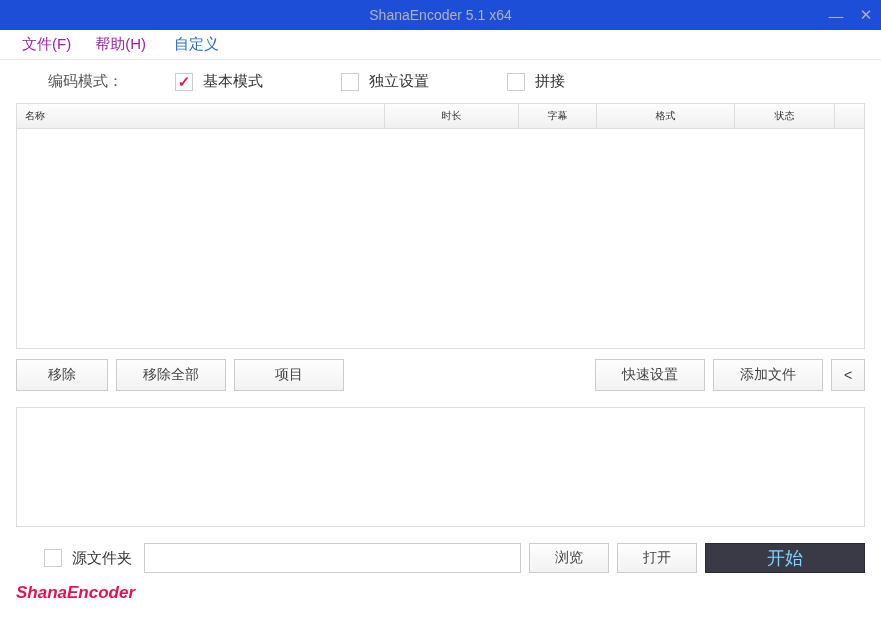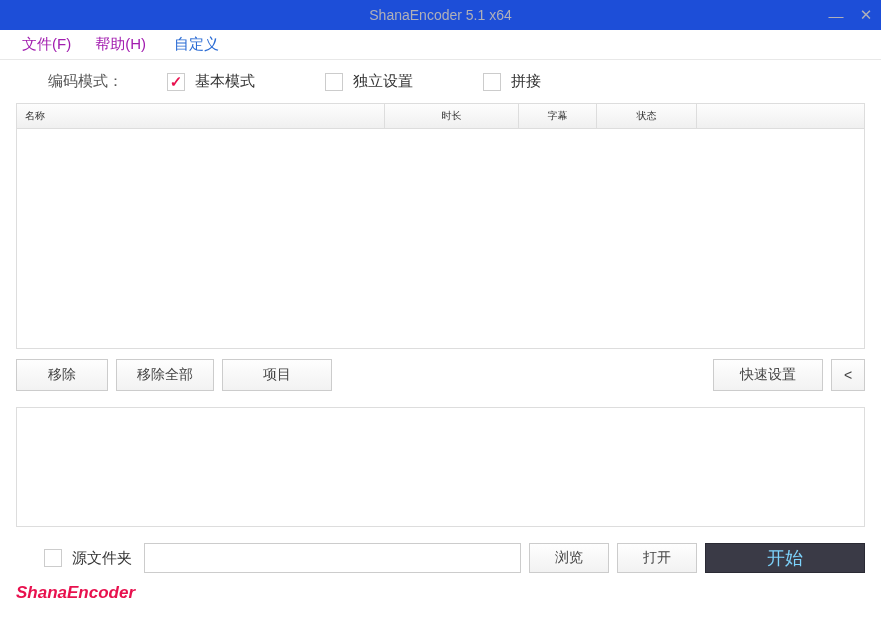--- a/index.html
+++ b/index.html
@@ -54,21 +54,21 @@
   font-size: 15px;
   color: #a21caf;
   cursor: pointer;
 }
 .menuitem.selected { background: #b9d6f5; }
 .menuitem.custom { color: #2a6bd4; margin-left: 4px; }
 .moderow {
   display: flex;
   align-items: center;
   padding: 12px 16px 12px 48px;
-  gap: 6px;
+  gap: 14px;
 }
 .modelabel { color: #555; font-size: 15px; margin-right: 10px; }
 .chk {
   display: flex;
   align-items: center;
   margin-right: 36px;
   cursor: pointer;
   padding-left: 28px;
 }
 .chkbox {
@@ -202,31 +202,33 @@
     <span class="chkbox"></span>
     <span class="chklabel">拼接</span>
   </div>
 </div>
 
 <div class="content">
   <div class="tablehead">
     <div class="th col-name">名称</div>
     <div class="th col-dur">时长</div>
     <div class="th col-sub">字幕</div>
+    <div class="th col-fmt">格式</div>
     <div class="th col-stat">状态</div>
     <div class="th col-scroll"></div>
   </div>
   <div class="tablebody"></div>
 
   <div class="btnrow">
     <div class="btn" style="width:92px">移除</div>
-    <div class="btn" style="width:98px">移除全部</div>
+    <div class="btn" style="width:110px">移除全部</div>
     <div class="btn" style="width:110px">项目</div>
     <div class="spacer"></div>
     <div class="btn" style="width:110px">快速设置</div>
+    <div class="btn" style="width:110px">添加文件</div>
     <div class="btn" style="width:34px">&lt;</div>
   </div>
 
   <div class="logarea"></div>
 
   <div class="bottomrow">
     <div class="chk" style="margin-right:4px">
       <span class="chkbox"></span>
       <span class="chklabel">源文件夹</span>
     </div>

